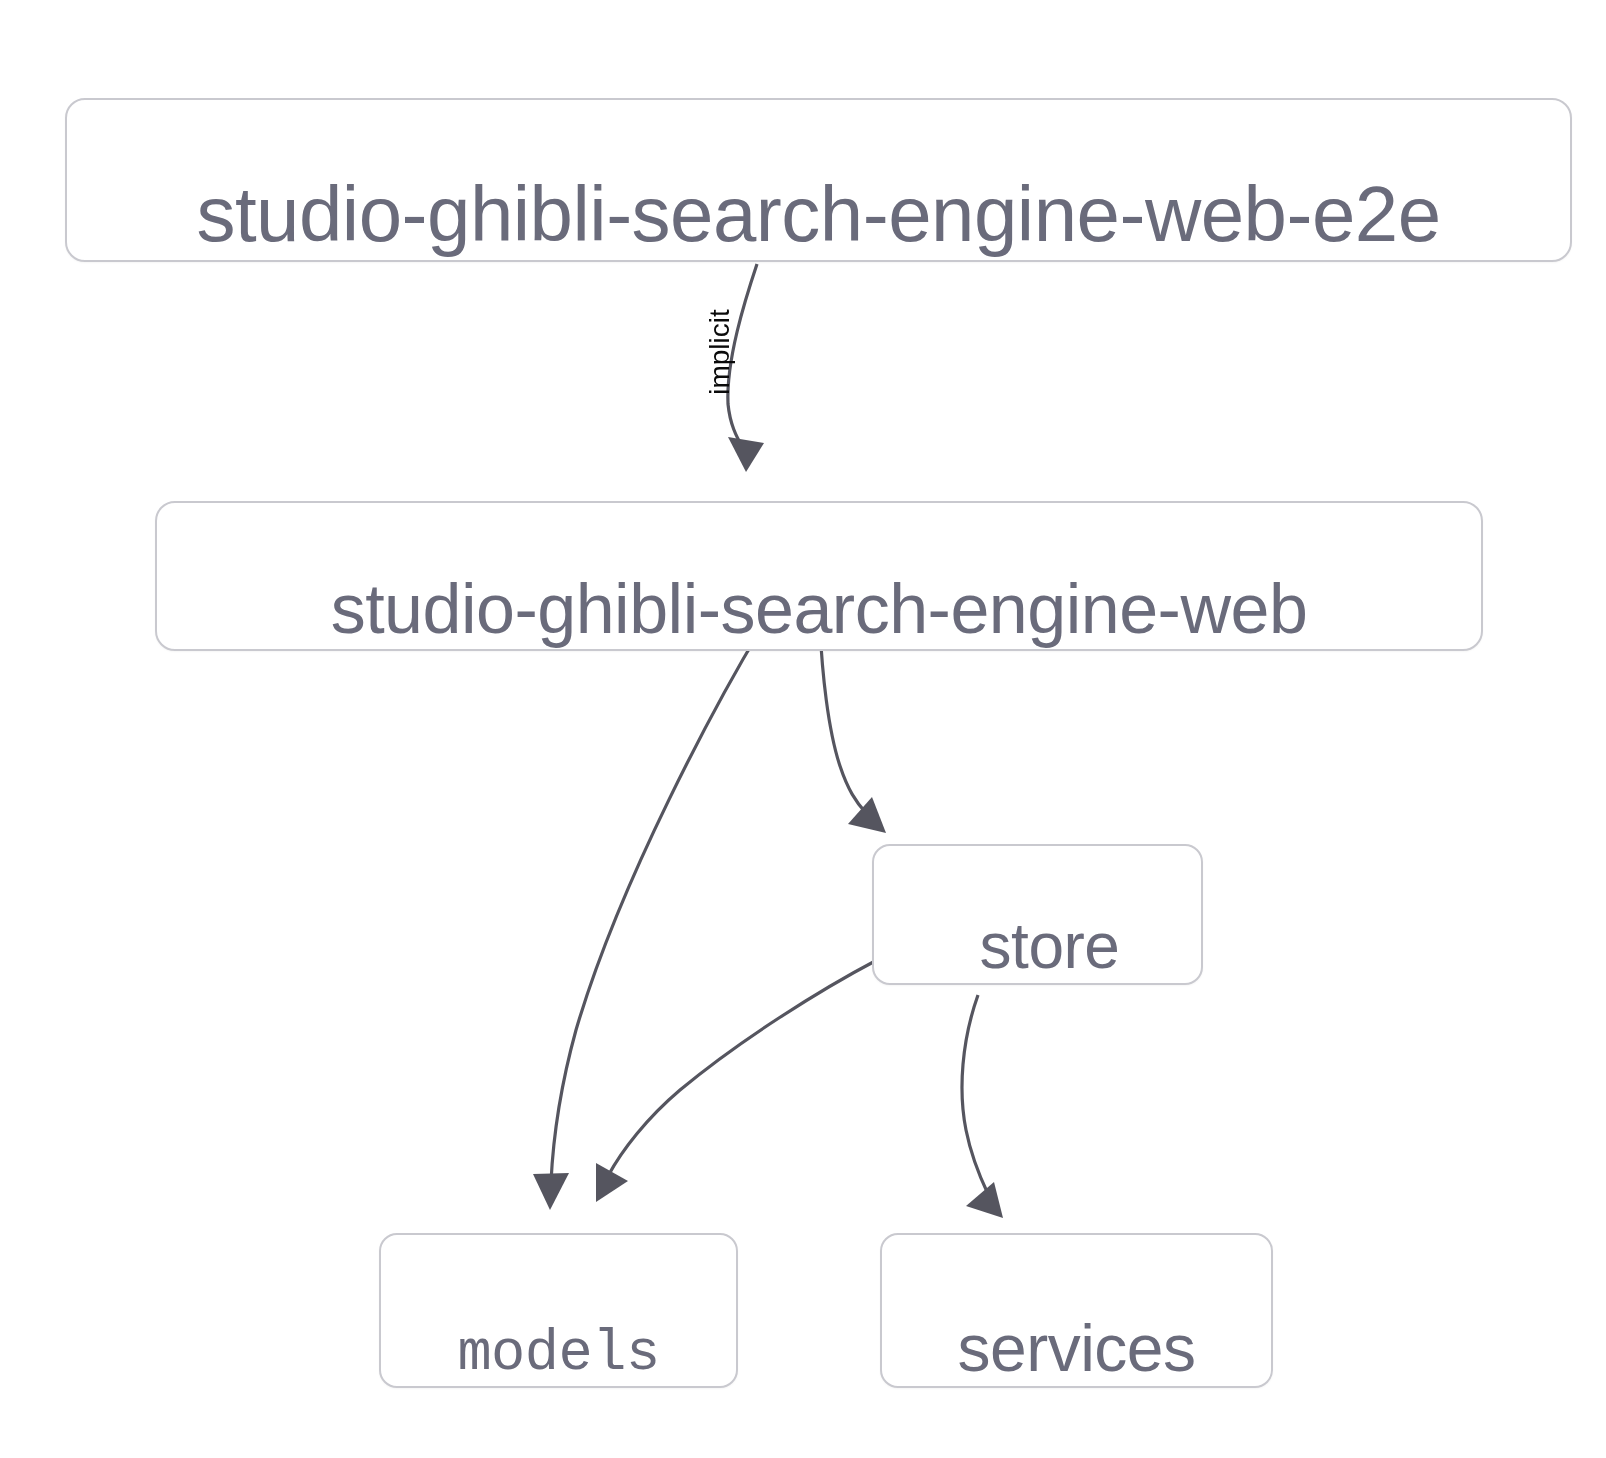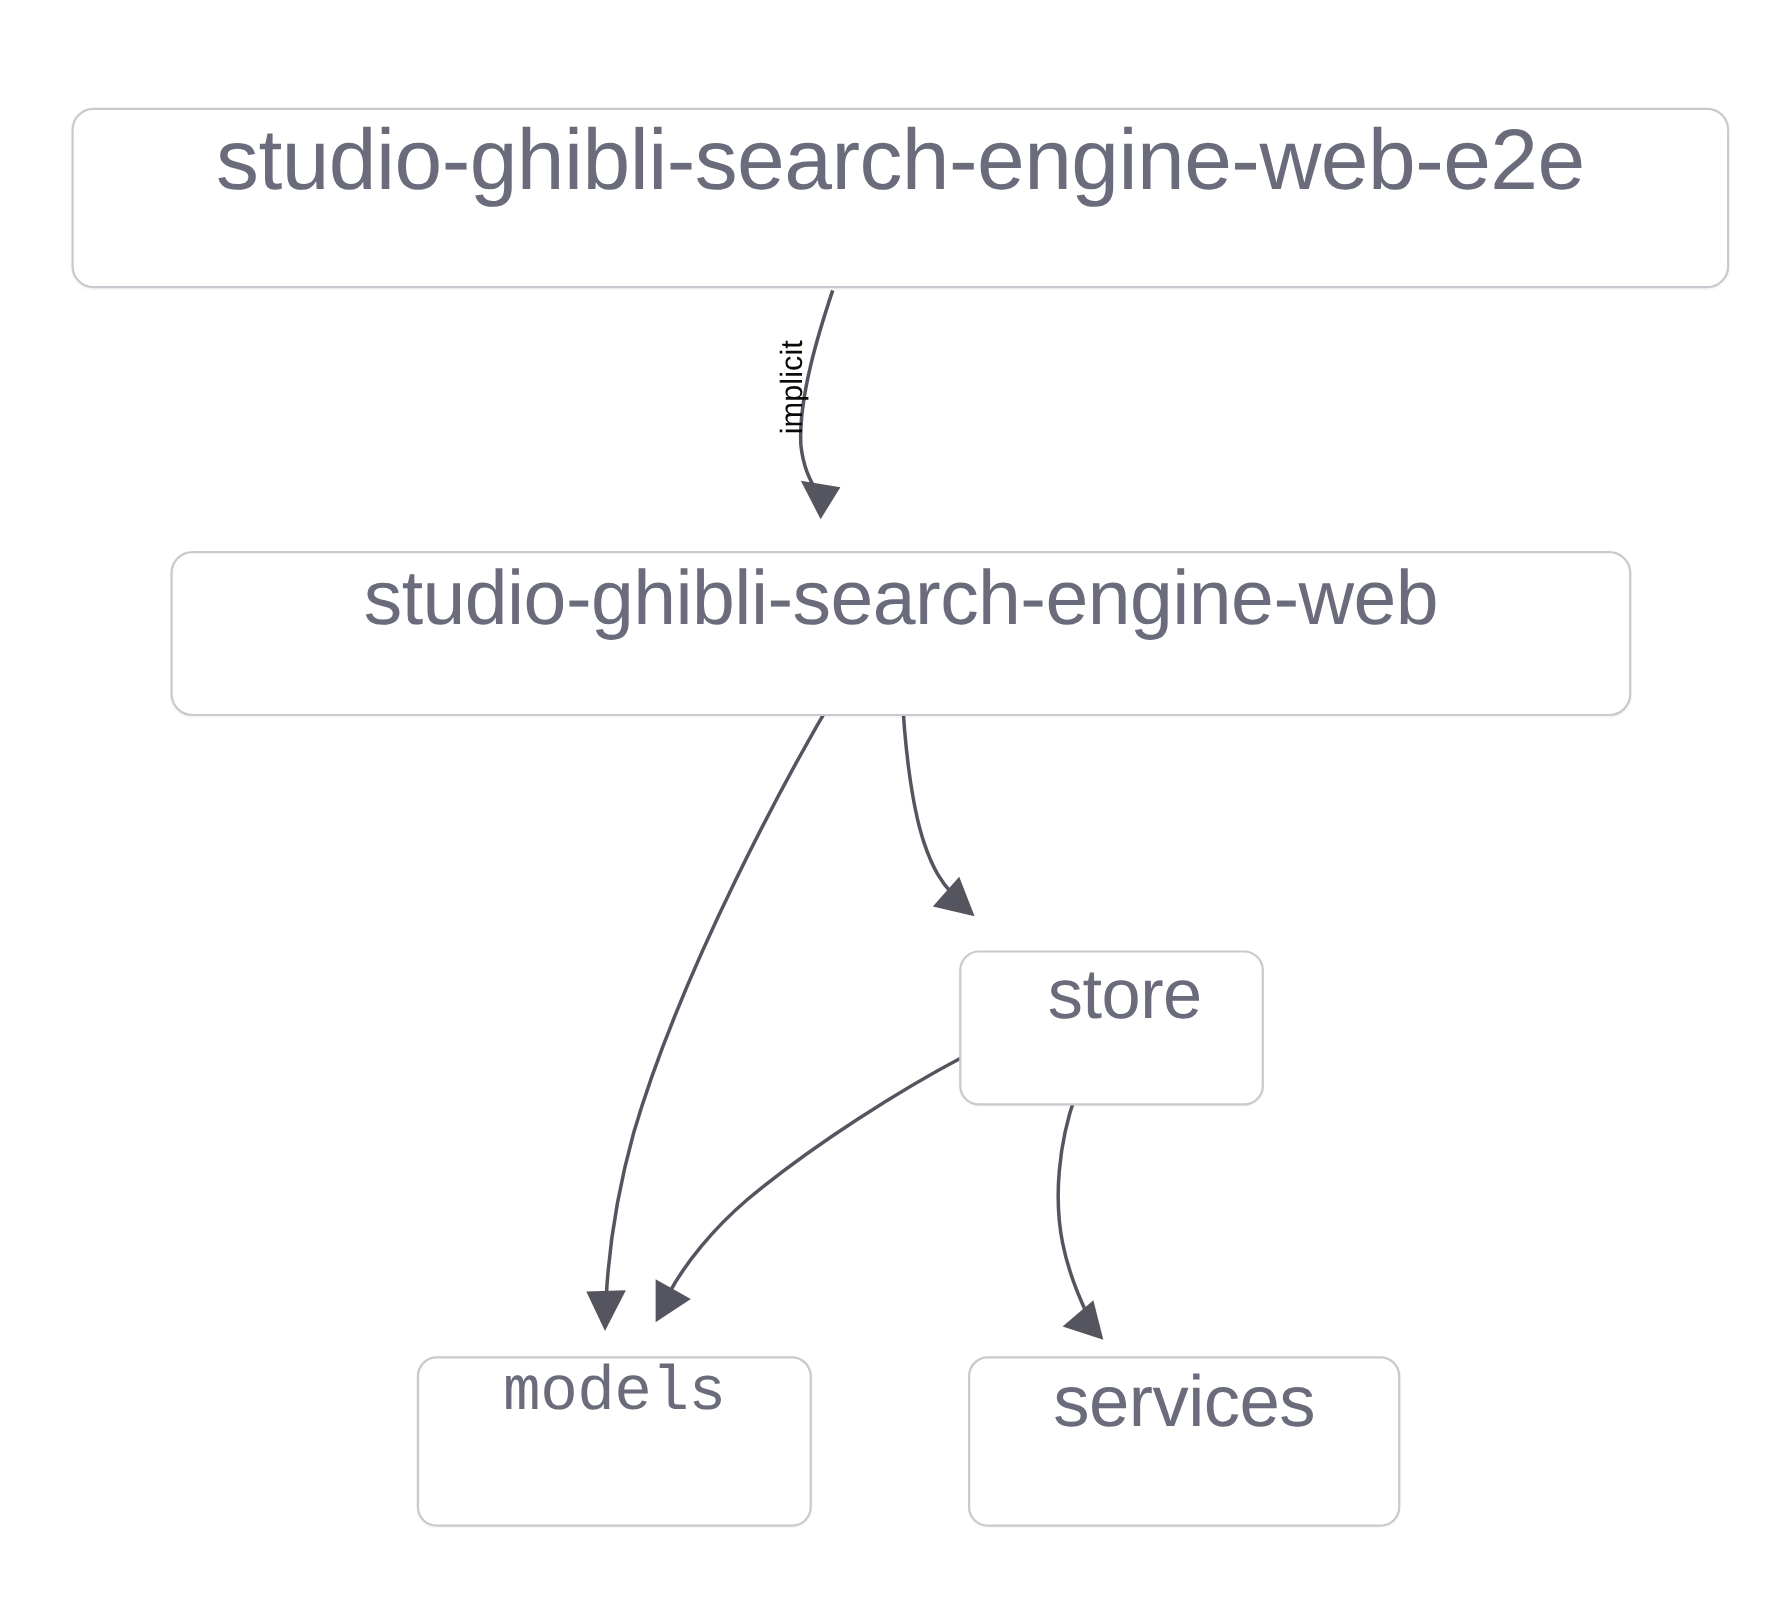--- a/index.html
+++ b/index.html
@@ -24,21 +24,21 @@
     height: 1458px;
     pointer-events: none;
   }
   .node {
     position: absolute;
     box-sizing: border-box;
     background: #ffffff;
     border: 2px solid #c9c9cf;
     border-radius: 16px;
     display: flex;
-    align-items: flex-start;
+    align-items: flex-end;
     justify-content: center;
     box-shadow: 0 1px 2px rgba(0,0,0,0.04);
   }
   .node-label {
     color: #6a6b7b;
     font-family: "Liberation Sans", sans-serif;
     font-weight: 400;
     white-space: nowrap;
     letter-spacing: -0.5px;
   }
@@ -47,21 +47,21 @@
     border-radius: 20px;
   }
   #node-e2e .node-label { font-size: 78px; }
   #node-web {
     left: 155px; top: 475px; width: 1328px; height: 150px;
     border-radius: 20px;
     margin-top: 26px;
   }
   #node-web .node-label { font-size: 70px; }
   #node-store {
-    left: 872px; top: 864px; width: 277px; height: 141px;
+    left: 872px; top: 844px; width: 331px; height: 141px;
     border-radius: 18px;
     padding-left: 24px;
   }
   #node-store .node-label { font-size: 64px; }
   #node-models {
     left: 379px; top: 1233px; width: 359px; height: 155px;
     border-radius: 18px;
   }
   #node-models .node-label { font-size: 57px; font-family: Liberation Mono, monospace; }
   #node-services {

